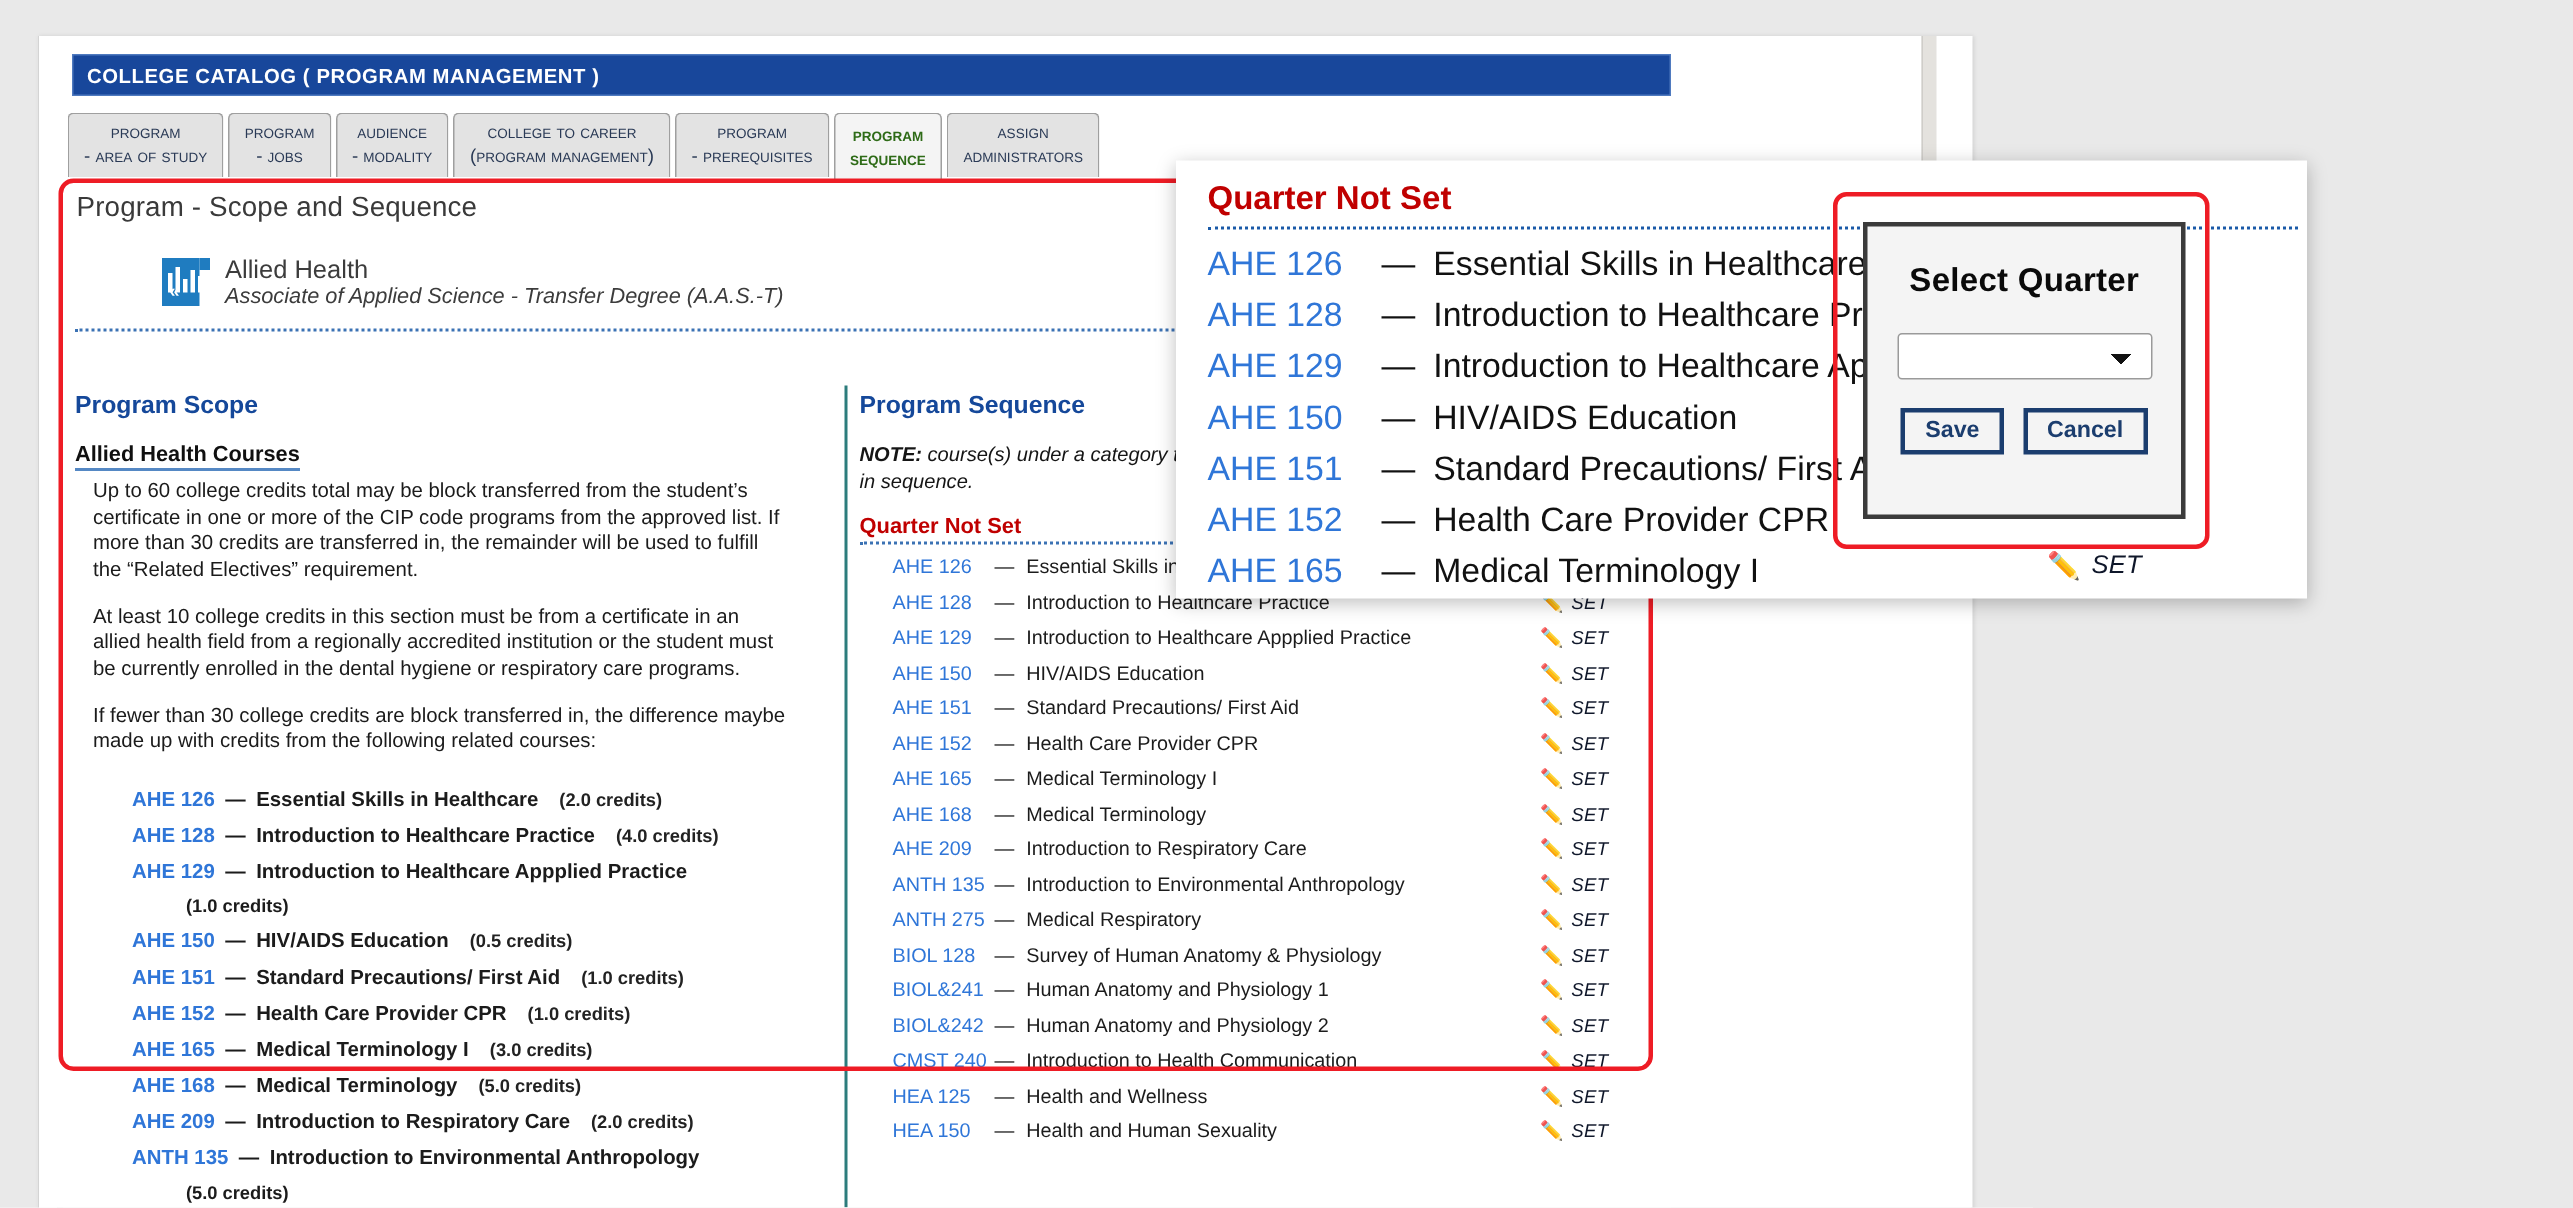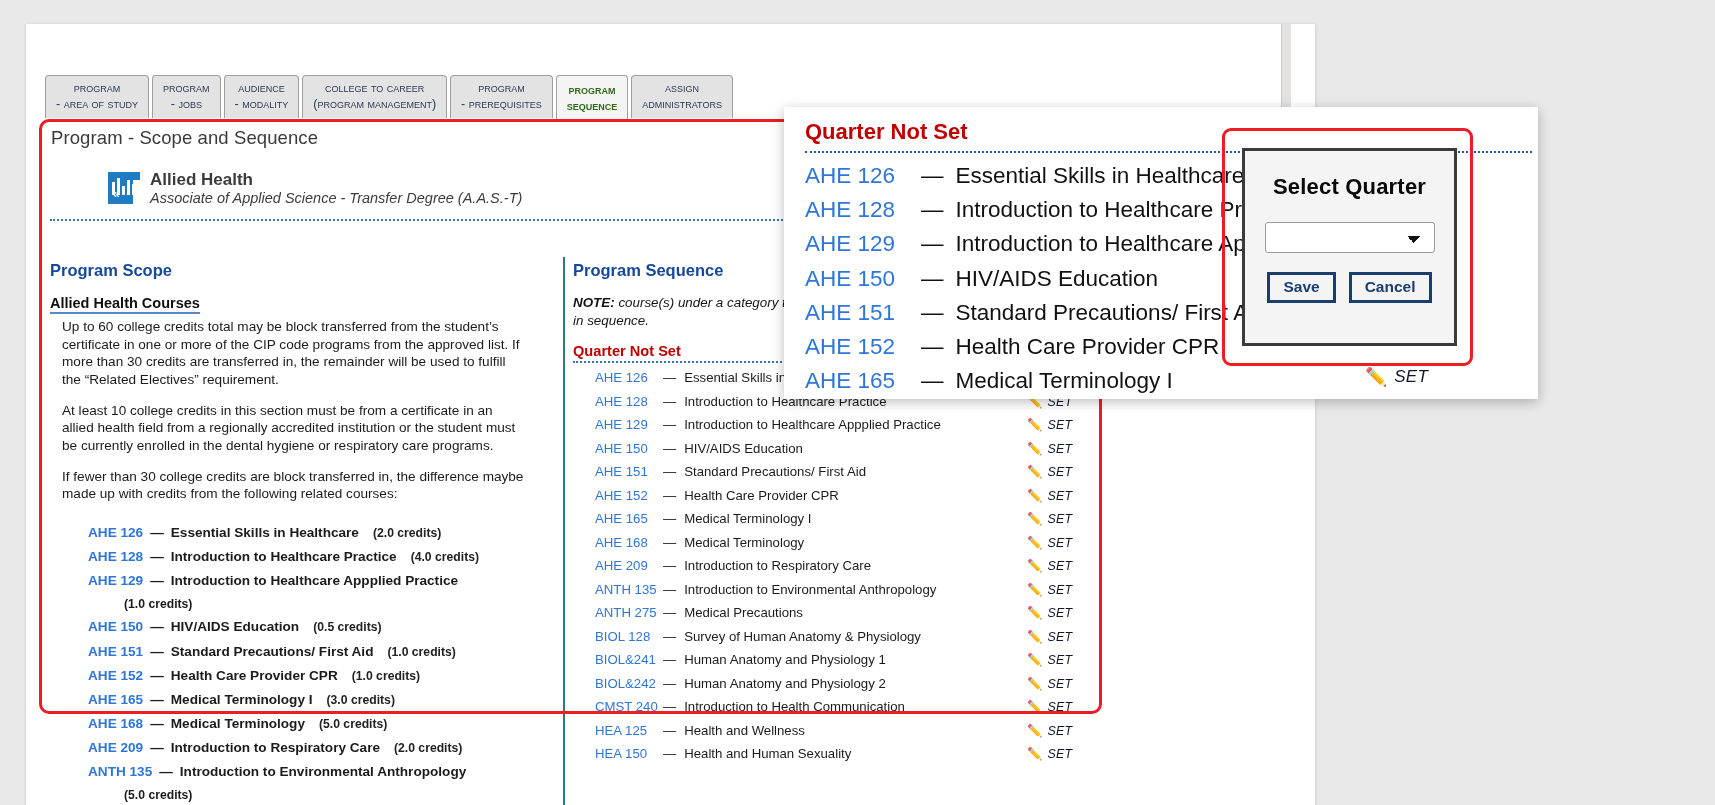--- a/index.html
+++ b/index.html
@@ -143,21 +143,21 @@
     position: absolute; left: 5px; bottom: 4px;
     color: #ffffff; font-size: 12px; line-height: 1; font-weight: bold;
   }
   .prog-icon .notch {
     position: absolute; right: 0; top: 0; width: 7px; height: 32px;
     background: #ffffff;
   }
   .prog-icon .notch2 {
     position:absolute; right:0; top:0; width:7px; height:8px; background:#1f7cc0;
   }
-  .prog-name { font-size: 17px; color: #3c3c3c; line-height: 1.25; font-weight: bold; }
+  .prog-name { font-size: 17px; color: #3c3c3c; line-height: 1.25; }
   .prog-sub  { font-size: 14.5px; color: #3c3c3c; font-style: italic; }
 
   .dot-rule {
     position: absolute;
     height: 0; border-top: 2px dotted #1a5aa8;
     opacity: 0.85;
   }
 
   
   .col-left {
@@ -343,20 +343,23 @@
 </style>
 </head>
 <body>
 
 <div id="root">
 
   <div class="canvas-rail"></div>
   <div class="page-canvas"></div>
   <div class="right-gutter"></div>
 
+  <div class="title-bar">
+    <span>COLLEGE CATALOG ( PROGRAM MANAGEMENT )</span>
+  </div>
 
   <div class="tab-strip" id="tab-strip">
       <div class="tab">
         <div class="t-l1">Program</div>
         <div class="t-l2">- Area of Study</div>
       </div>
       <div class="tab">
         <div class="t-l1">Program</div>
         <div class="t-l2">- Jobs</div>
       </div>
@@ -526,21 +529,21 @@
             <span class="seq-dash">—</span>
             <span class="seq-title">Introduction to Environmental Anthropology</span>
             <span class="seq-set">
               <span class="pencil">✏️</span>
               <span class="set-link">SET</span>
             </span>
           </div>
           <div class="seq-row">
             <span class="seq-code">ANTH 275</span>
             <span class="seq-dash">—</span>
-            <span class="seq-title">Medical Precautions</span>
+            <span class="seq-title">Medical Respiratory</span>
             <span class="seq-set">
               <span class="pencil">✏️</span>
               <span class="set-link">SET</span>
             </span>
           </div>
           <div class="seq-row">
             <span class="seq-code">BIOL 128</span>
             <span class="seq-dash">—</span>
             <span class="seq-title">Survey of Human Anatomy &amp; Physiology</span>
             <span class="seq-set">

